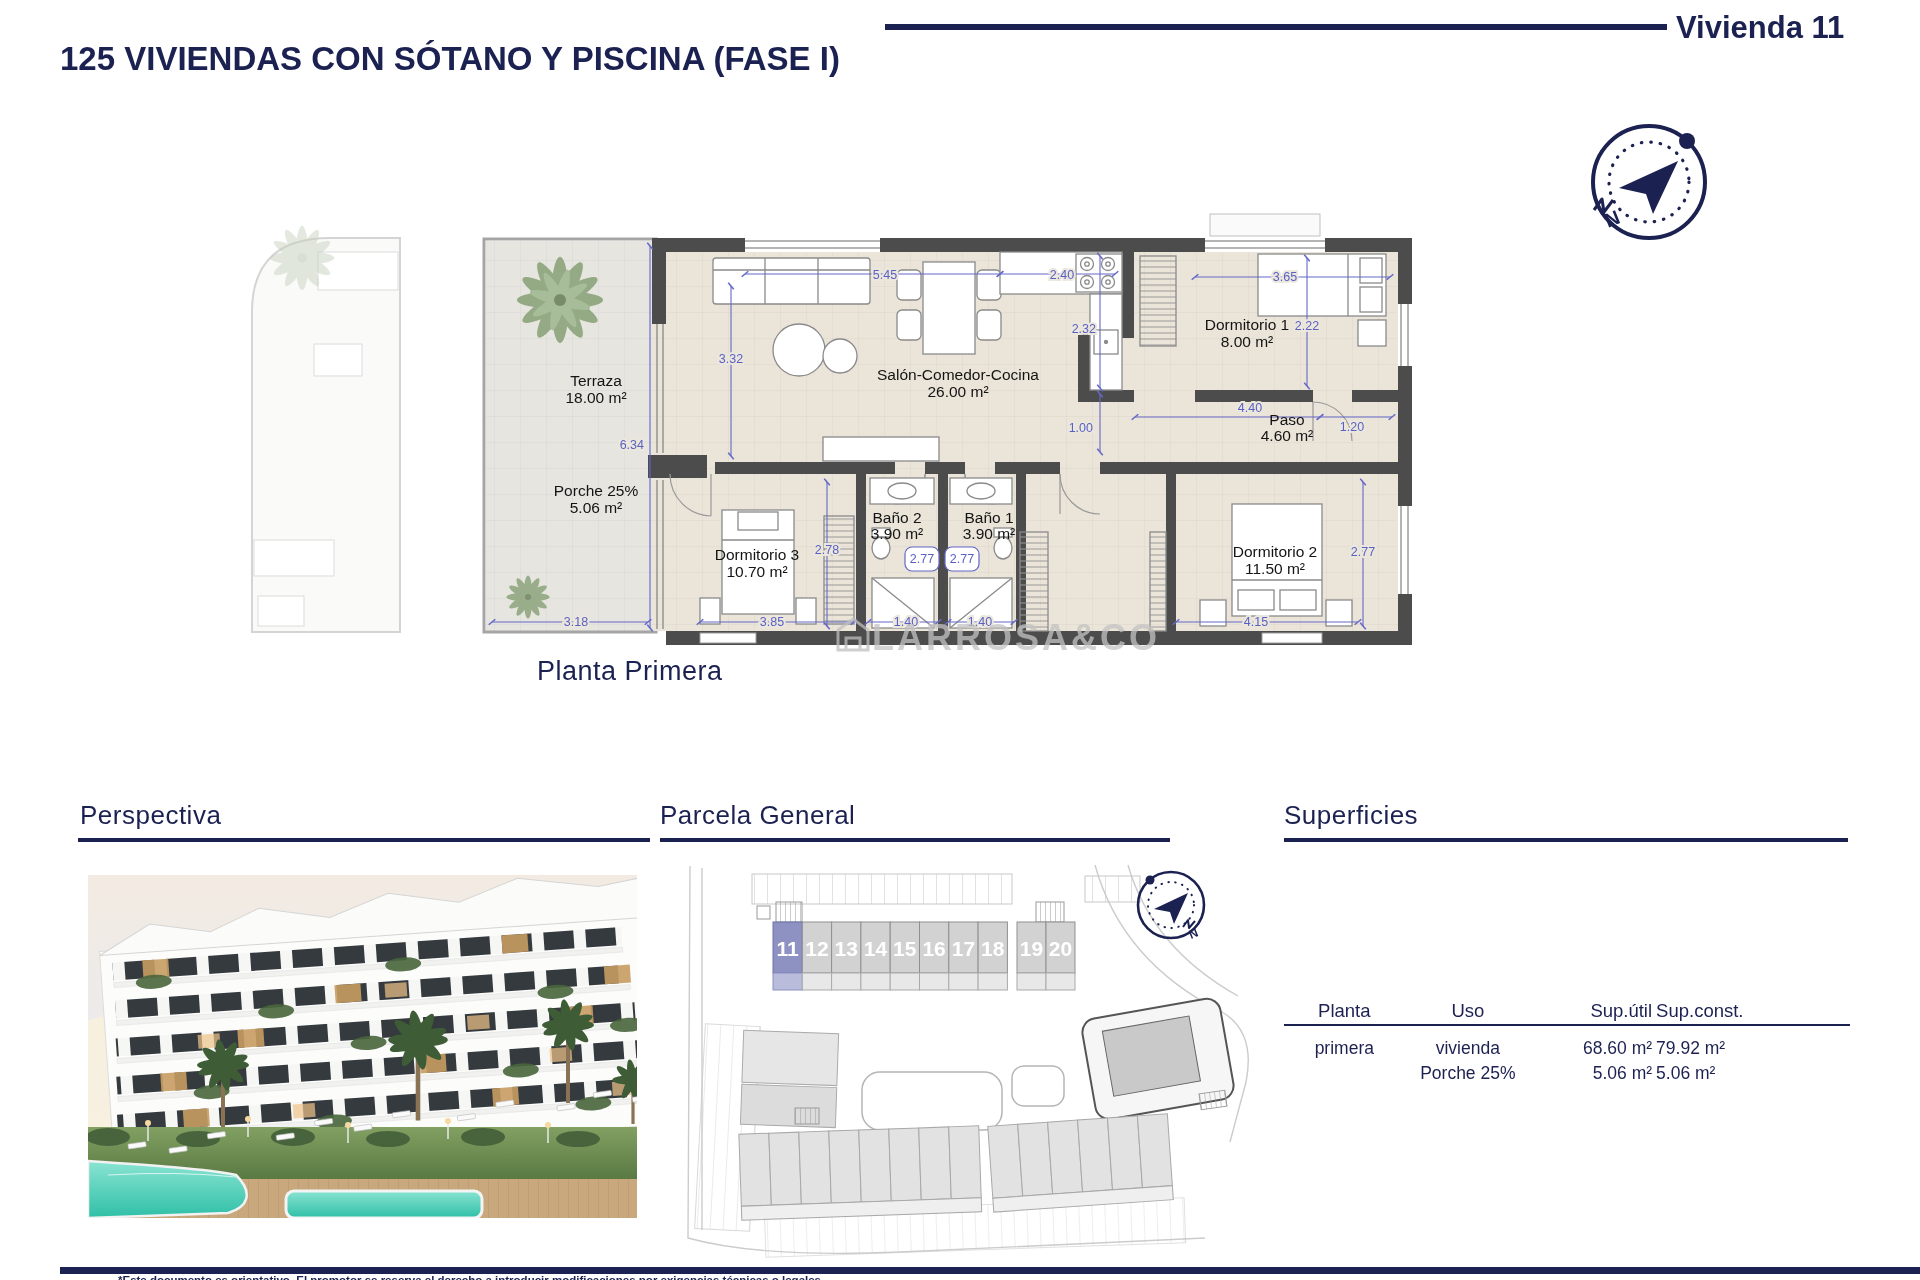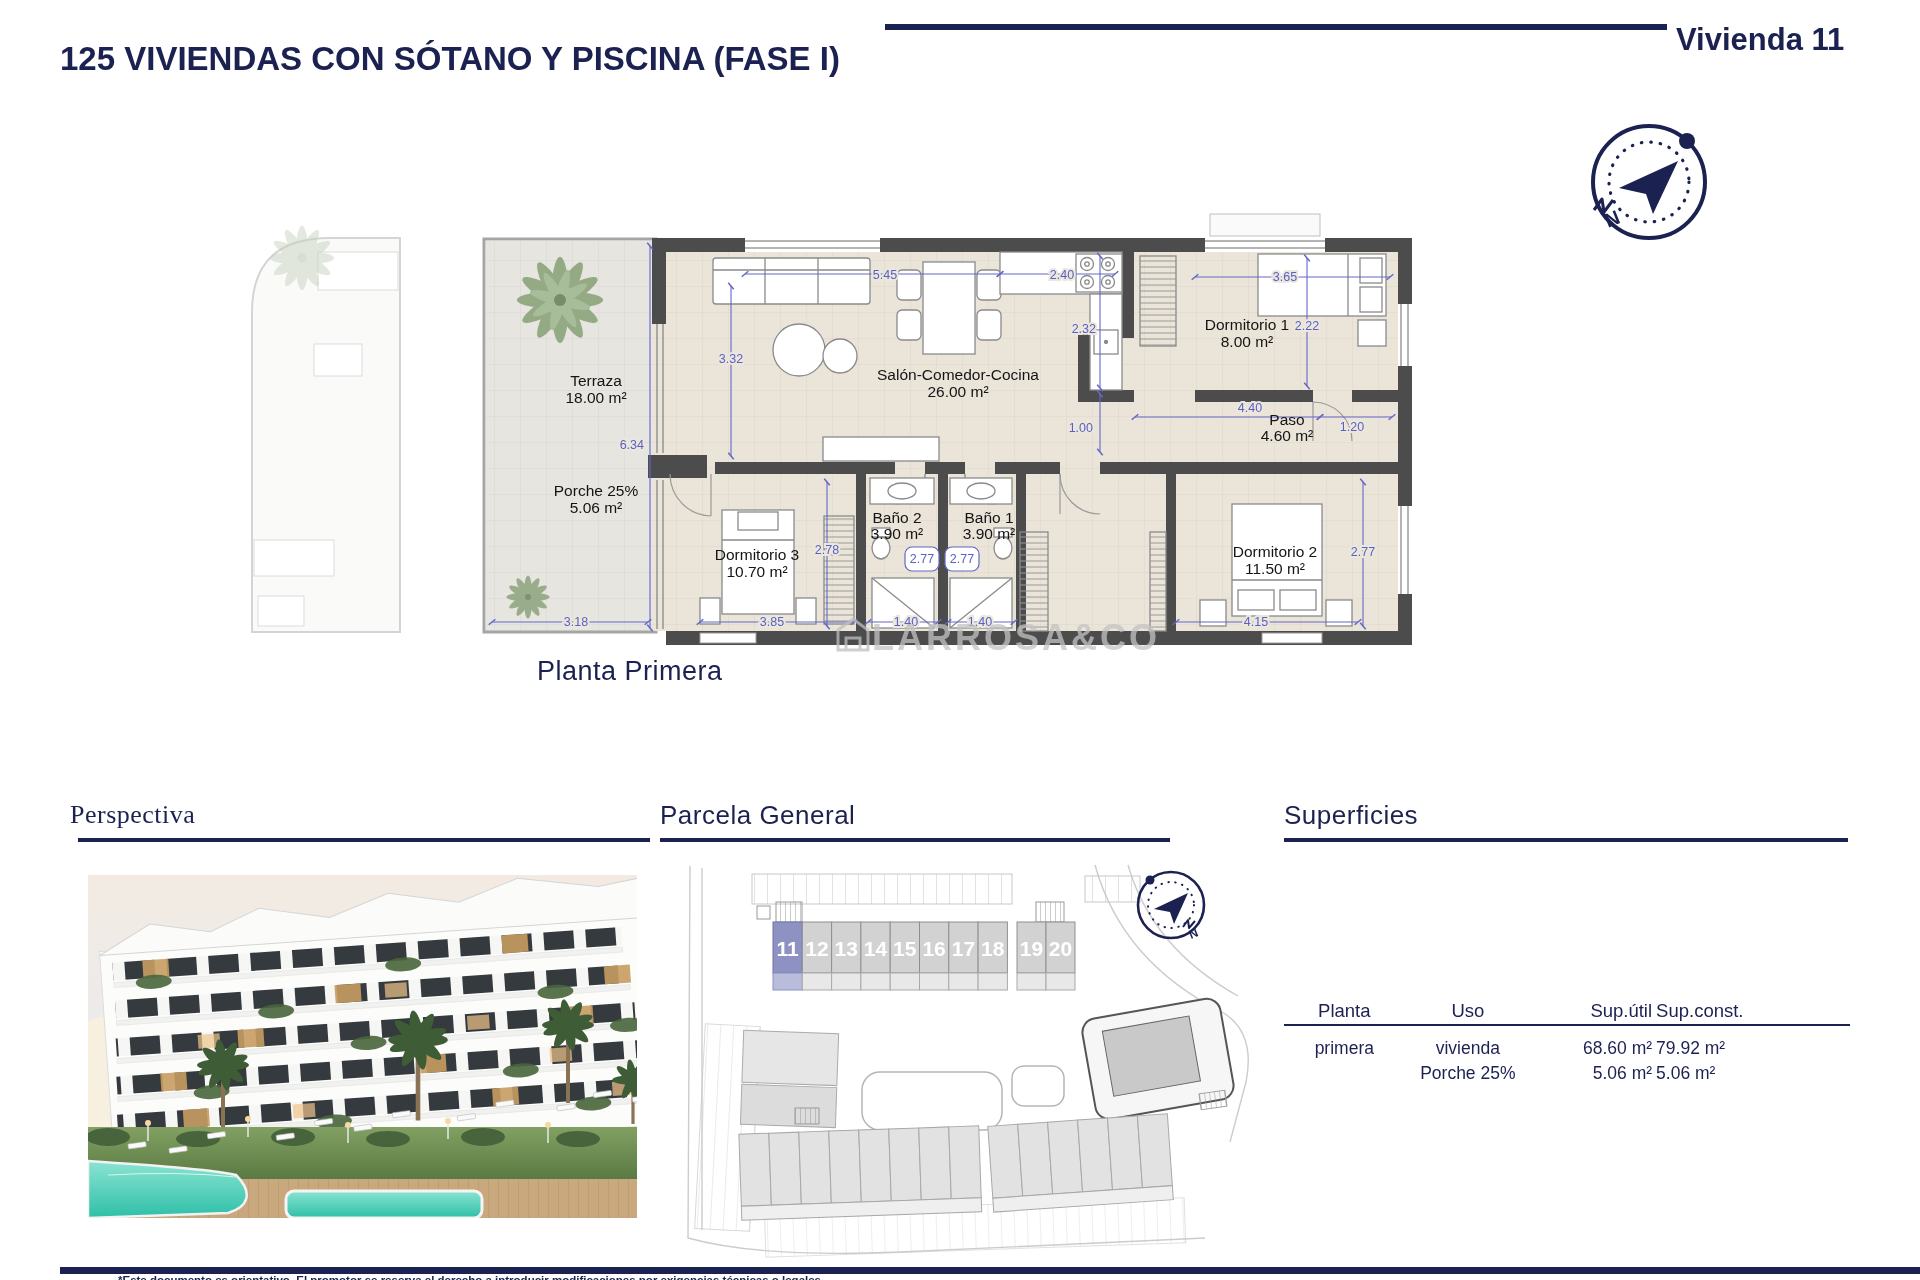--- a/index.html
+++ b/index.html
@@ -1,21 +1,21 @@
 <!DOCTYPE html>
 <html><head>
 <meta charset="utf-8">
 <style>
   html,body{margin:0;padding:0;background:#ffffff;}
   .page{position:relative;width:1920px;height:1280px;background:#fff;overflow:hidden;
         font-family:"Liberation Sans",sans-serif;}
   .abs{position:absolute;}
   .doc-title{left:60px;top:8px;font-size:33px;font-weight:700;letter-spacing:0px;color:#1b2150;white-space:nowrap;margin-top:32px;}
   .title-rule{left:885px;top:24px;width:782px;height:6px;background:#1b2150;}
-  .unit-label{left:1676px;top:22px;font-size:31px;font-weight:700;color:#1b2150;white-space:nowrap;}
+  .unit-label{left:1676px;top:10px;font-size:31px;font-weight:700;color:#1b2150;white-space:nowrap;}
   .plan-caption{left:537px;top:656px;font-size:27px;font-weight:500;color:#1b2150;letter-spacing:.5px;}
   .sec-head{top:800px;font-size:26px;font-weight:500;color:#1b2150;letter-spacing:.5px;}
   .sec-rule{top:838px;height:4px;background:#1b2150;}
   
   .sup-table{left:1284px;top:998px;width:566px;border-collapse:collapse;color:#1c2152;font-size:17.5px;}
   .sup-table td,.sup-table th{padding:2px 2px;font-weight:400;white-space:nowrap;}
   .sup-table thead th{border-bottom:2.5px solid #1b2150;font-size:18.5px;}
   .c-planta{text-align:center;width:120px;}
   .c-uso{text-align:center;width:124px;}
   .c-util{text-align:right;width:122px;}
@@ -325,21 +325,21 @@
     </g>
 
     <g opacity="0.75">
       <path d="M838,650 v-20 l15,-11 l15,11 v20 z M846,650 v-12 h14 v12" fill="none" stroke="#bfbfbf" stroke-width="3"></path>
       <text x="872" y="650" font-size="36" font-weight="700" letter-spacing="3" fill="#c3c3c3">LARROSA&amp;CO</text>
     </g>
   </svg>
 
   <div class="abs plan-caption">Planta Primera</div>
 
-  <div class="abs sec-head" style="left:70px;font-family:Liberation Serif, serif;">Perspectiva</div>
+  <div class="abs sec-head" style="left:80px;">Perspectiva</div>
   <div class="abs sec-rule" style="left:78px;width:572px;"></div>
   <div class="abs sec-head" style="left:660px;">Parcela General</div>
   <div class="abs sec-rule" style="left:660px;width:510px;"></div>
   <div class="abs sec-head" style="left:1284px;">Superficies</div>
   <div class="abs sec-rule" style="left:1284px;width:564px;"></div>
 
   <svg class="abs" style="left:88px;top:875px;" width="549" height="343" viewBox="0 0 549 343">
     <defs>
       <linearGradient id="sky" x1="0" y1="0" x2="0" y2="1">
         <stop offset="0" stop-color="#f3ebe2"></stop>

